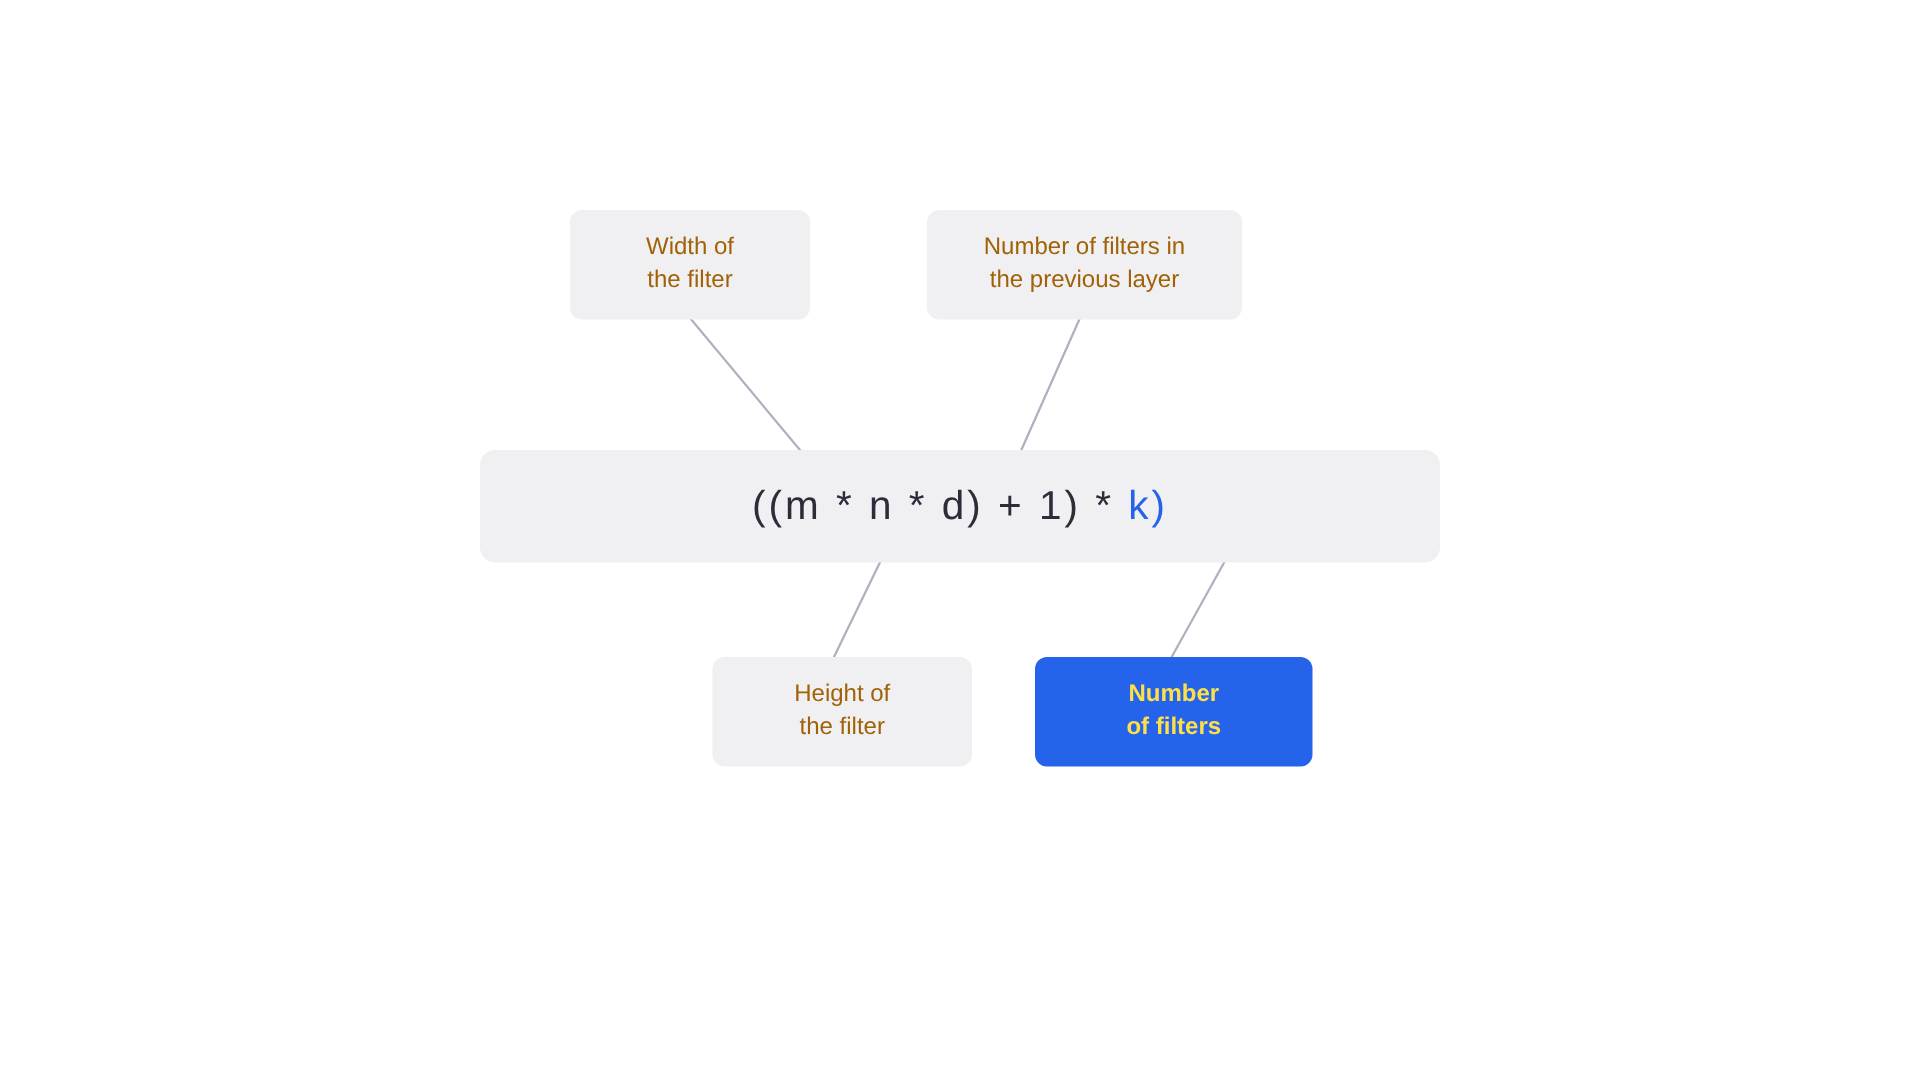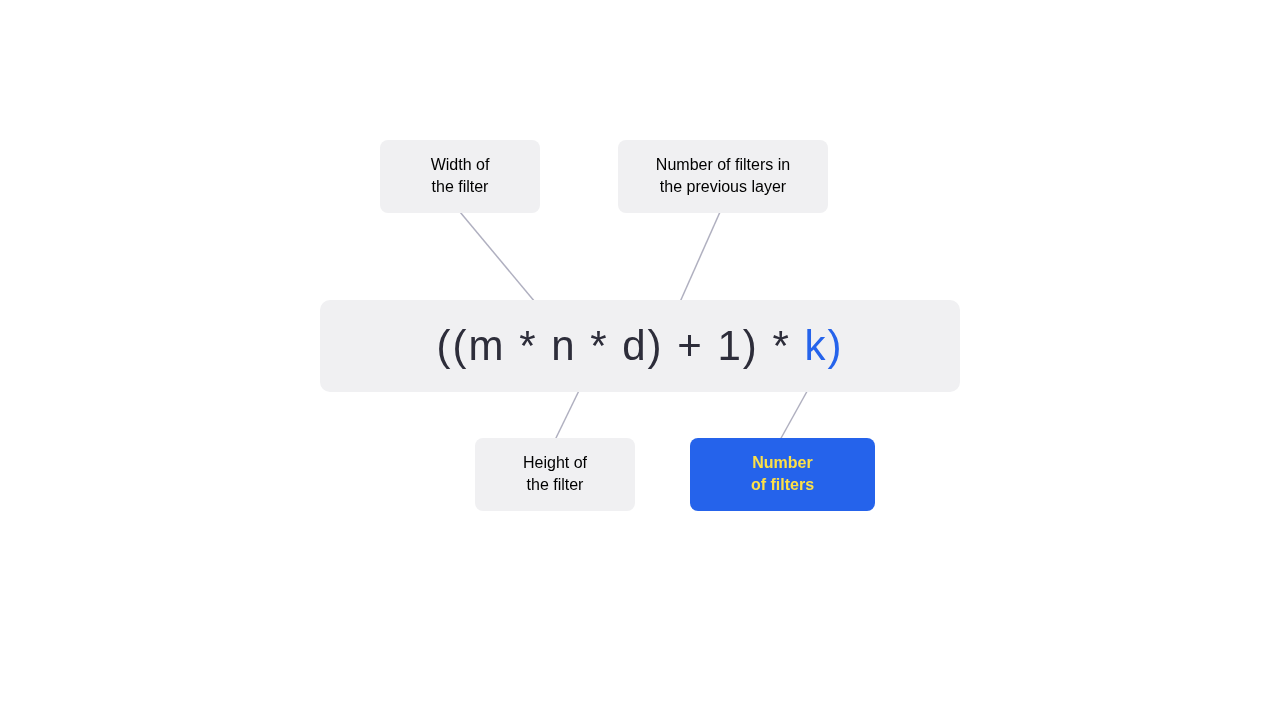--- a/index.html
+++ b/index.html
@@ -25,37 +25,37 @@
       left: 0;
       right: 0;
       background: #f0f0f2;
       border-radius: 10px;
       padding: 22px 30px;
       display: flex;
       align-items: center;
       justify-content: center;
     }
     .formula-text {
-      font-size: 42px;
+      font-size: 27px;
       font-weight: 400;
       color: #2d2d3a;
       letter-spacing: 2px;
       white-space: nowrap;
     }
     .formula-text .highlight {
       color: #2563eb;
     }
     
     .label-box {
       position: absolute;
       background: #f0f0f2;
       border-radius: 8px;
       padding: 14px 18px;
       text-align: center;
-      color: #000000;
+      color: #a16207;
       font-size: 16px;
       line-height: 1.4;
     }
     .label-box.active {
       background: #2563eb;
       color: #fde047;
       font-weight: 600;
     }
     .box-width {
       top: 0;
@@ -63,21 +63,21 @@
       width: 160px;
     }
     .box-prev-filters {
       top: 0;
       left: 298px;
       width: 210px;
     }
     .box-height {
       top: 298px;
       left: 155px;
-      width: 160px;
+      width: 173px;
     }
     .box-num-filters {
       top: 298px;
       left: 370px;
       width: 185px;
     }
     
     .connectors {
       position: absolute;
       top: 0;

